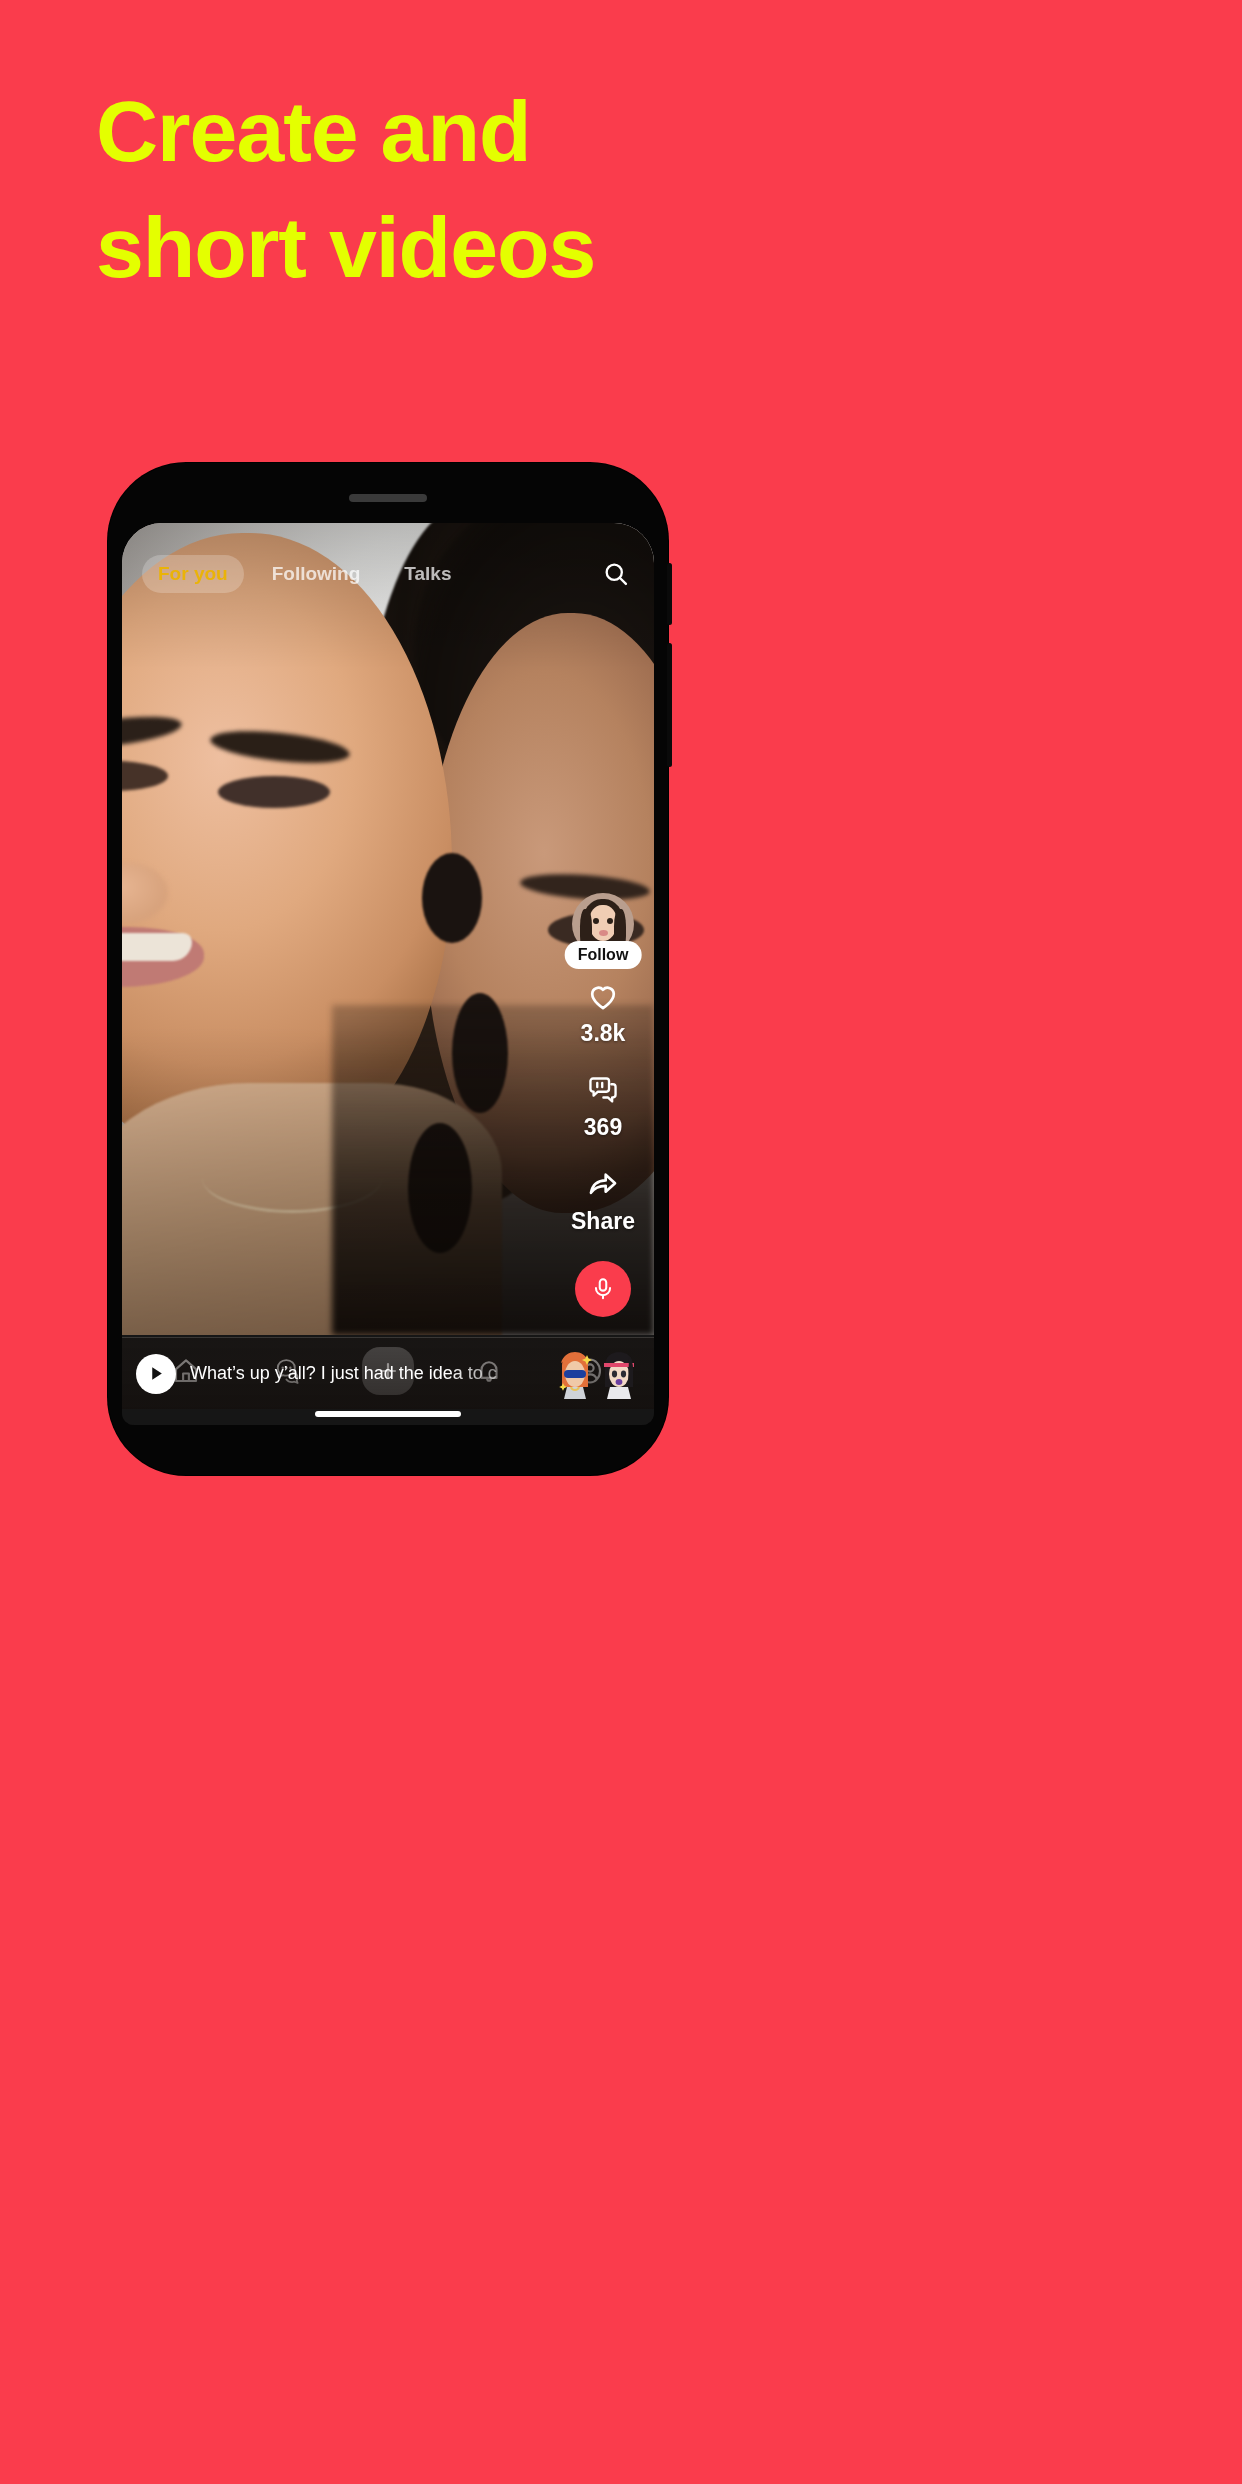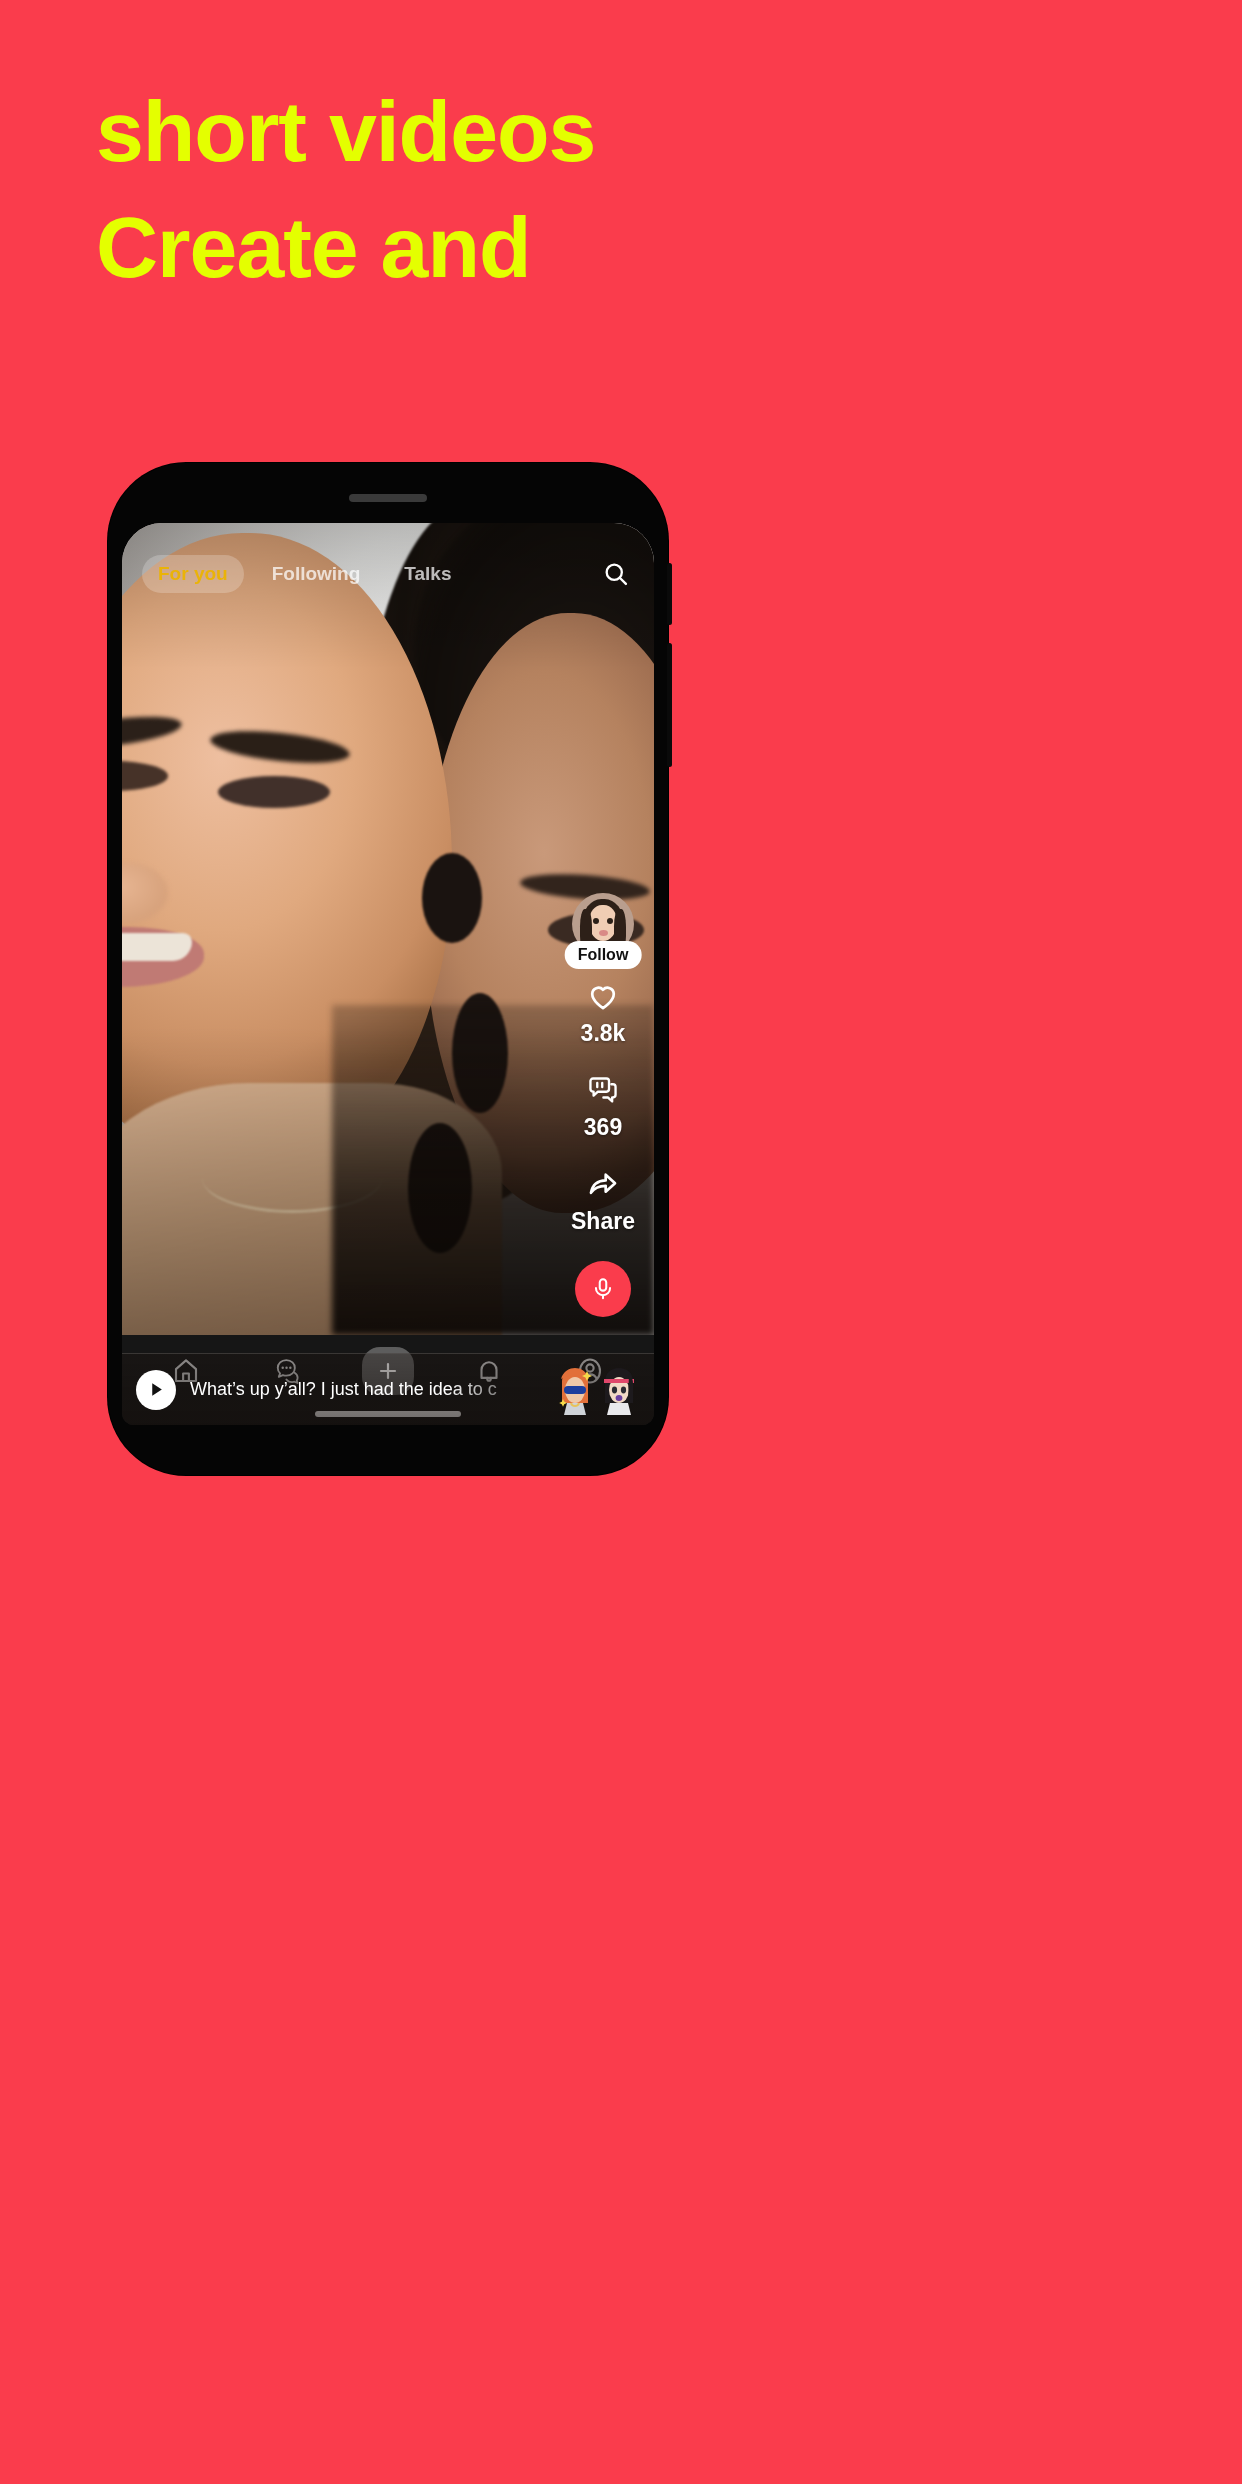--- a/index.html
+++ b/index.html
@@ -217,21 +217,21 @@
   }
   .cap-user-row { display:flex; align-items:center; gap:7px; margin-bottom:8px; }
   .cap-user { font-size:20px; font-weight:700; color:#fff; }
   .verified { width:19px; height:19px; position:relative; flex:none; }
   .cap-text { font-size:19px; color:#fff; line-height:1.32; font-weight:400; }
   .cap-text b { font-weight:700; }
 
   
   .audio-bar {
     position:absolute;
-    left:0; right:0; bottom:0;
+    left:0; right:0; bottom:16px;
     height:72px;
     display:flex; align-items:center;
     padding:0 14px;
     background:linear-gradient(180deg, rgba(28,20,16,.35) 0%, rgba(20,14,11,.62) 100%);
     border-top:1px solid rgba(255,255,255,.16);
     z-index:9;
   }
   .play-btn {
     width:40px; height:40px; border-radius:50%;
     background:#fff; flex:none;
@@ -269,22 +269,22 @@
     position:absolute;
     left:50%; bottom:8px; transform:translateX(-50%);
     width:146px; height:6px; border-radius:4px; background:#fff;
   }
   svg { display:block; }
 </style>
 </head>
 <body>
 
 <div class="headline">
+  <span class="hl-line">Create and</span>
   <span class="hl-line">short videos</span>
-  <span class="hl-line">Create and</span>
 </div>
 
 <div class="phone">
   <div class="phone-speaker"></div>
   <div class="side-btn b1"></div>
   <div class="side-btn b2"></div>
 
   <div class="screen">
 
     <div class="video">

